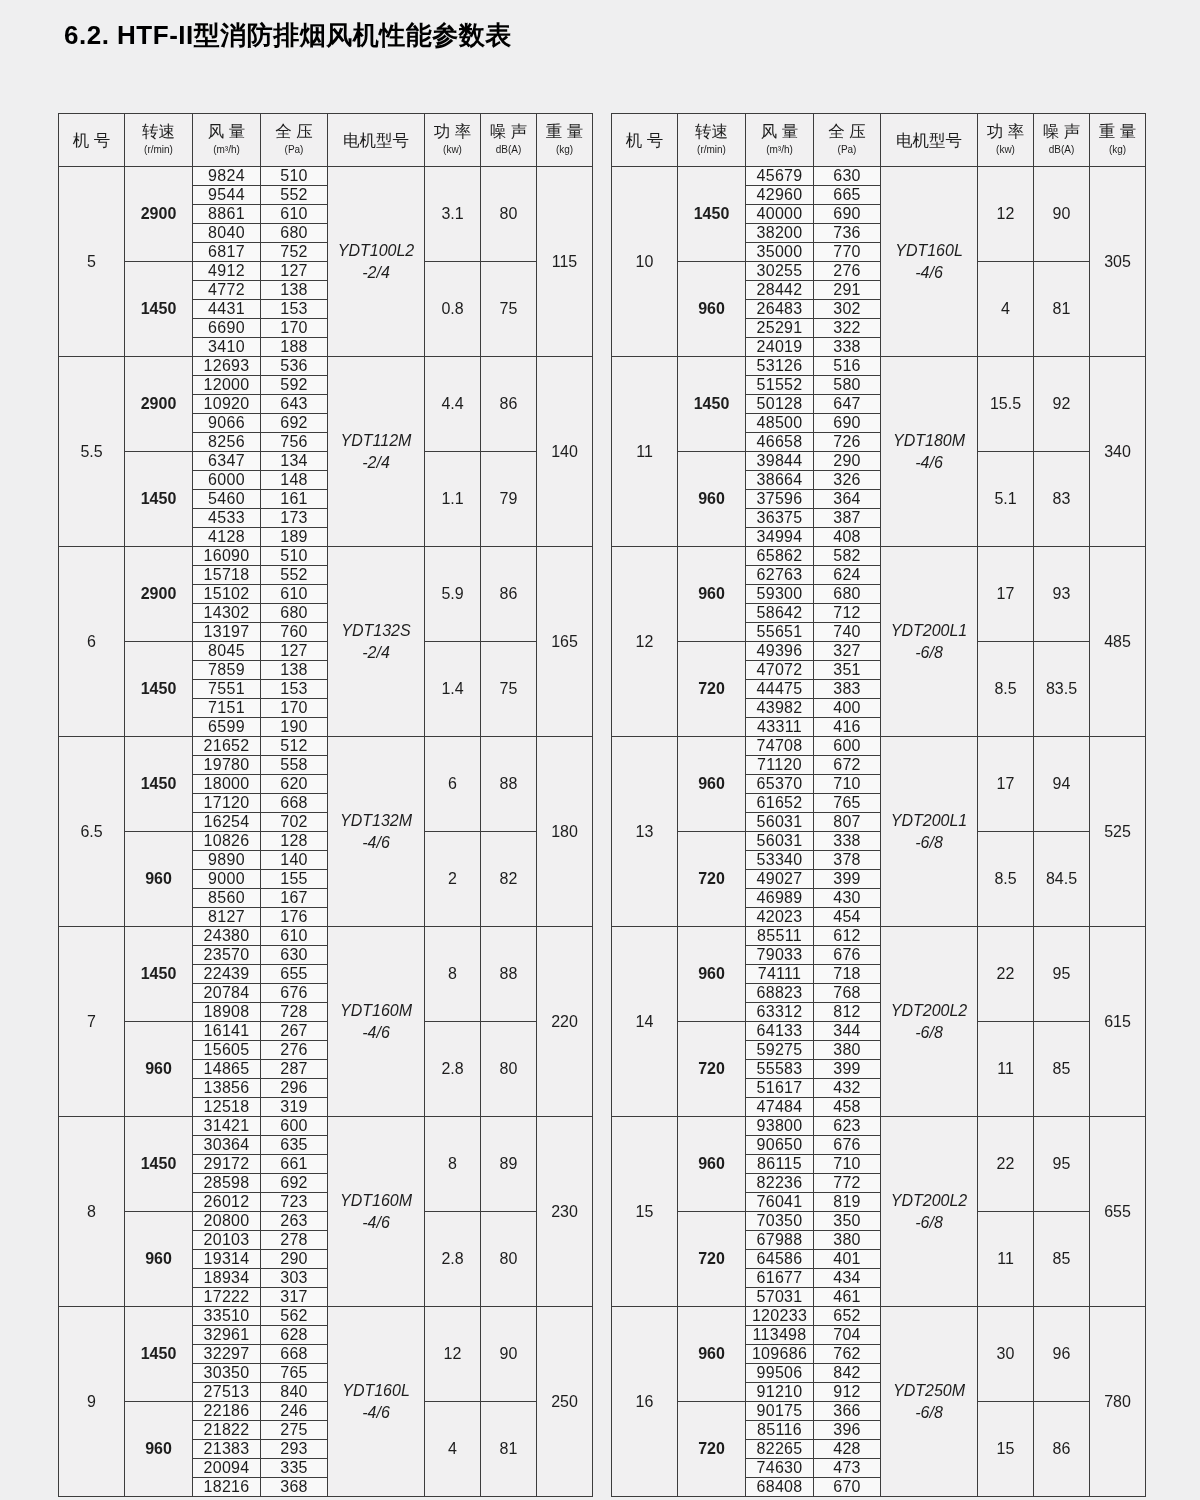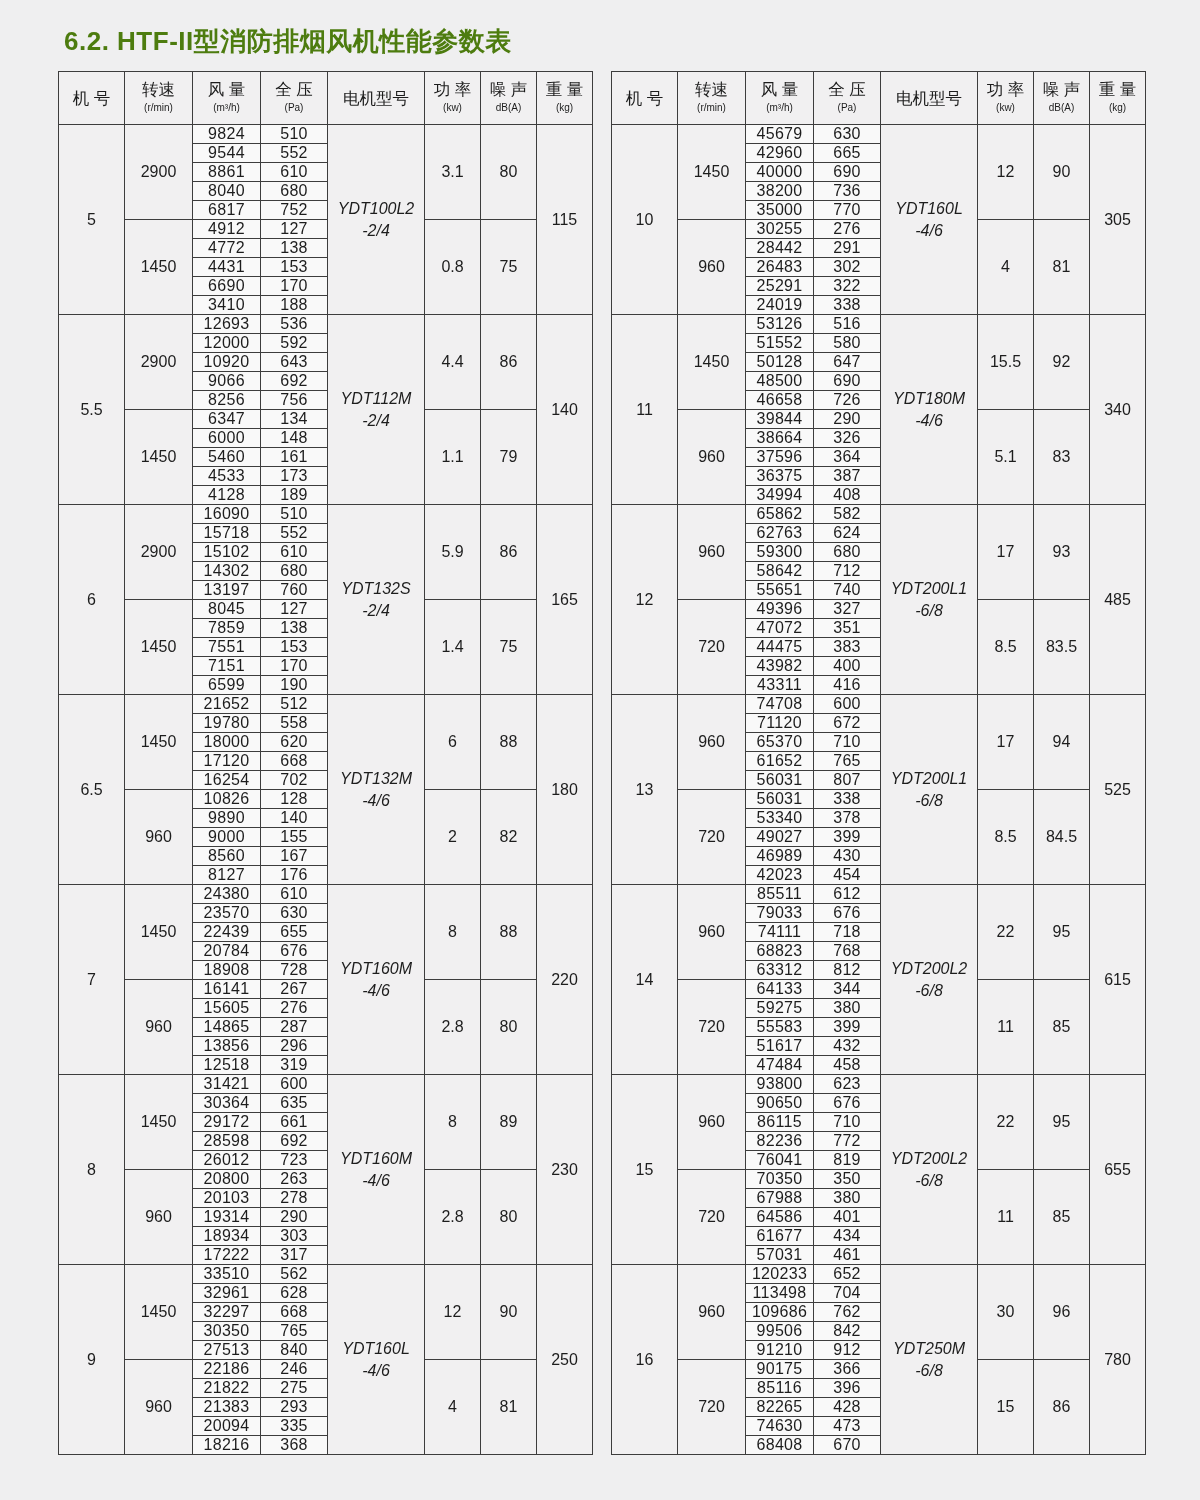--- a/index.html
+++ b/index.html
@@ -4,36 +4,37 @@
 <style>
   html,body{margin:0;padding:0;}
   body{
     width:1200px;height:1500px;
     background:#efeff0;
     font-family:"Liberation Sans","DejaVu Sans",sans-serif;
     color:#1d1d1d;
     -webkit-font-smoothing:antialiased;
   }
   .title{
-    padding:24px 0 12px 64px;
+    padding:18px 0 12px 64px;
     font-size:26px;
     font-weight:bold;
     letter-spacing:0.5px;
-    color:#4d7c0f;
+    color:#000000;
   }
   .tables{
     display:flex;
     gap:18px;
     margin-left:58px;
   }
   table.spec{
     border-collapse:collapse;
     table-layout:fixed;
     width:534px;
     background:#f1f0f1;
+    margin-top:48px;
   }
   table.spec th, table.spec td{
     border:1px solid #3d3d3d;
     text-align:center;
     vertical-align:middle;
     padding:0;
     overflow:hidden;
   }
   table.spec thead th{
     height:52px;
@@ -44,21 +45,21 @@
   table.spec tbody td{
     height:18px;
     font-size:16px;
     line-height:18px;
   }
   td.flow-cell, td.pressure-cell{
     background:#f9f9f9;
     letter-spacing:0.3px;
   }
   td.model-cell{font-size:17px;}
-  td.speed-cell{font-size:17px;}
+  td.speed-cell{font-size:17px;font-weight:bold;}
   td.weight-cell{font-size:17px;}
   td.power-cell, td.noise-cell{font-size:16.5px;}
   td.motor-cell{font-size:16.5px;font-style:italic;}
   td.motor-cell .m1, td.motor-cell .m2{line-height:22px;}
 </style>
 </head>
 <body>
 
 <div class="title">6.2. HTF-II型消防排烟风机性能参数表</div>
 

